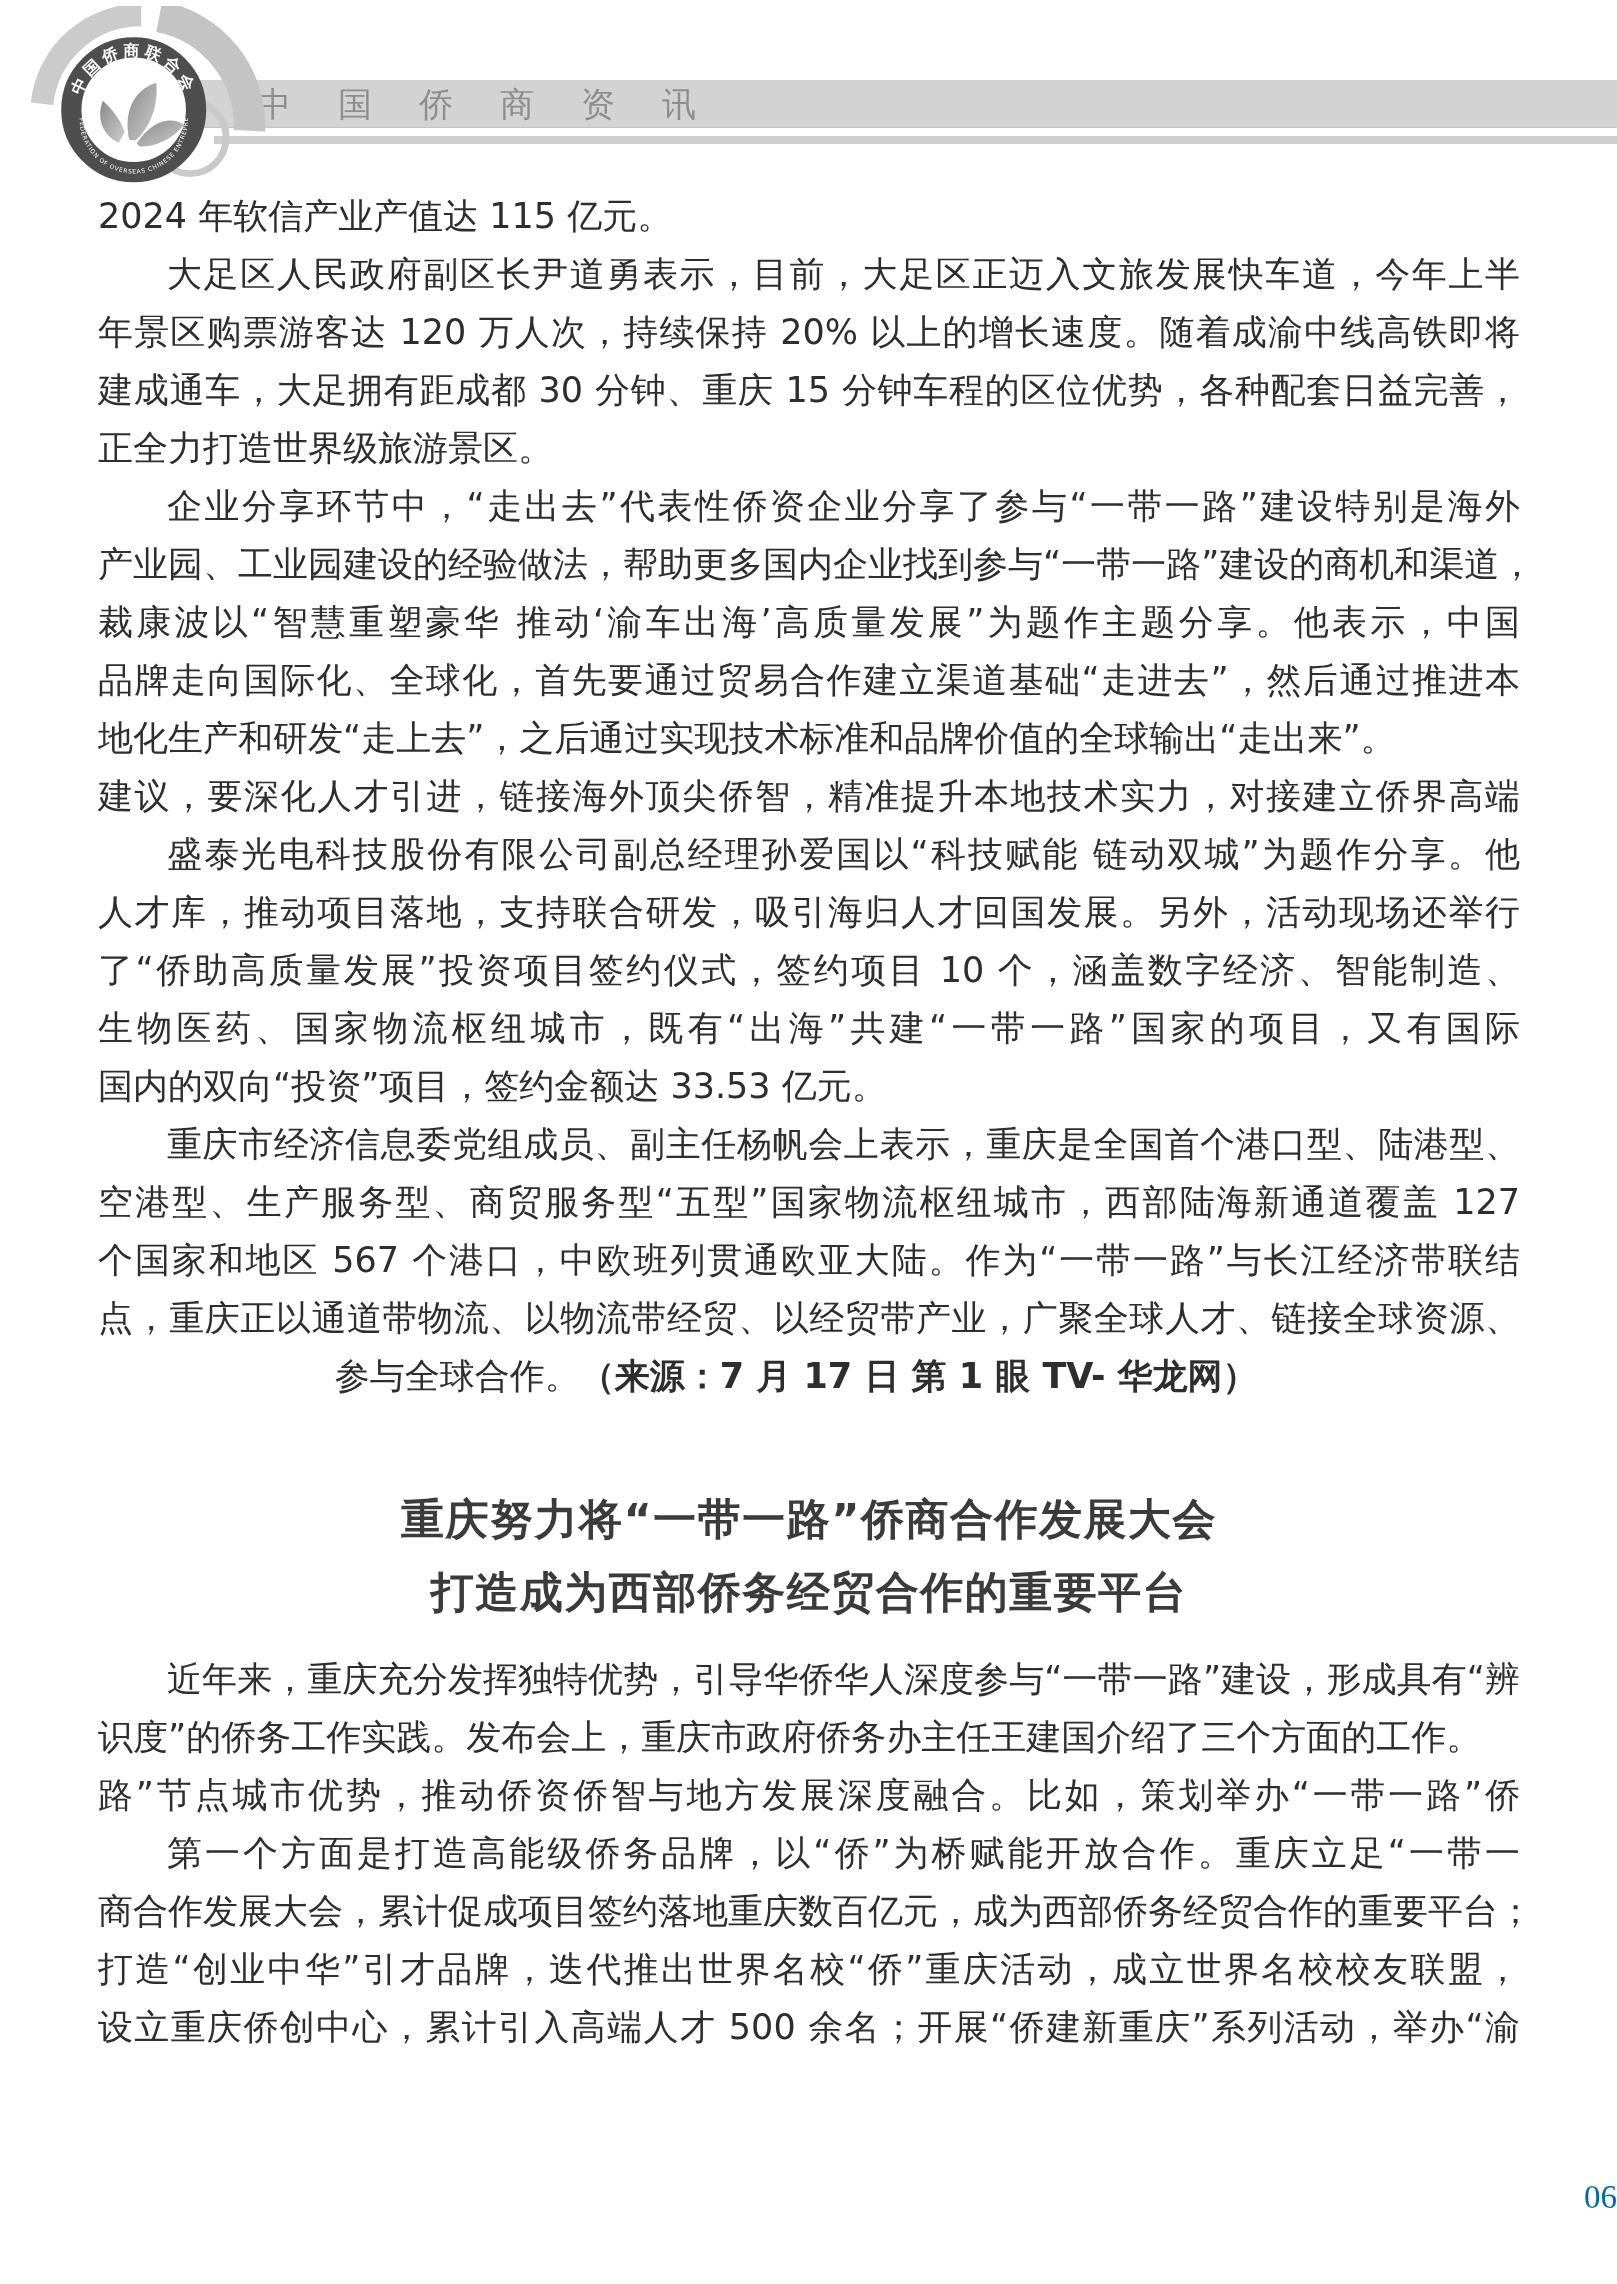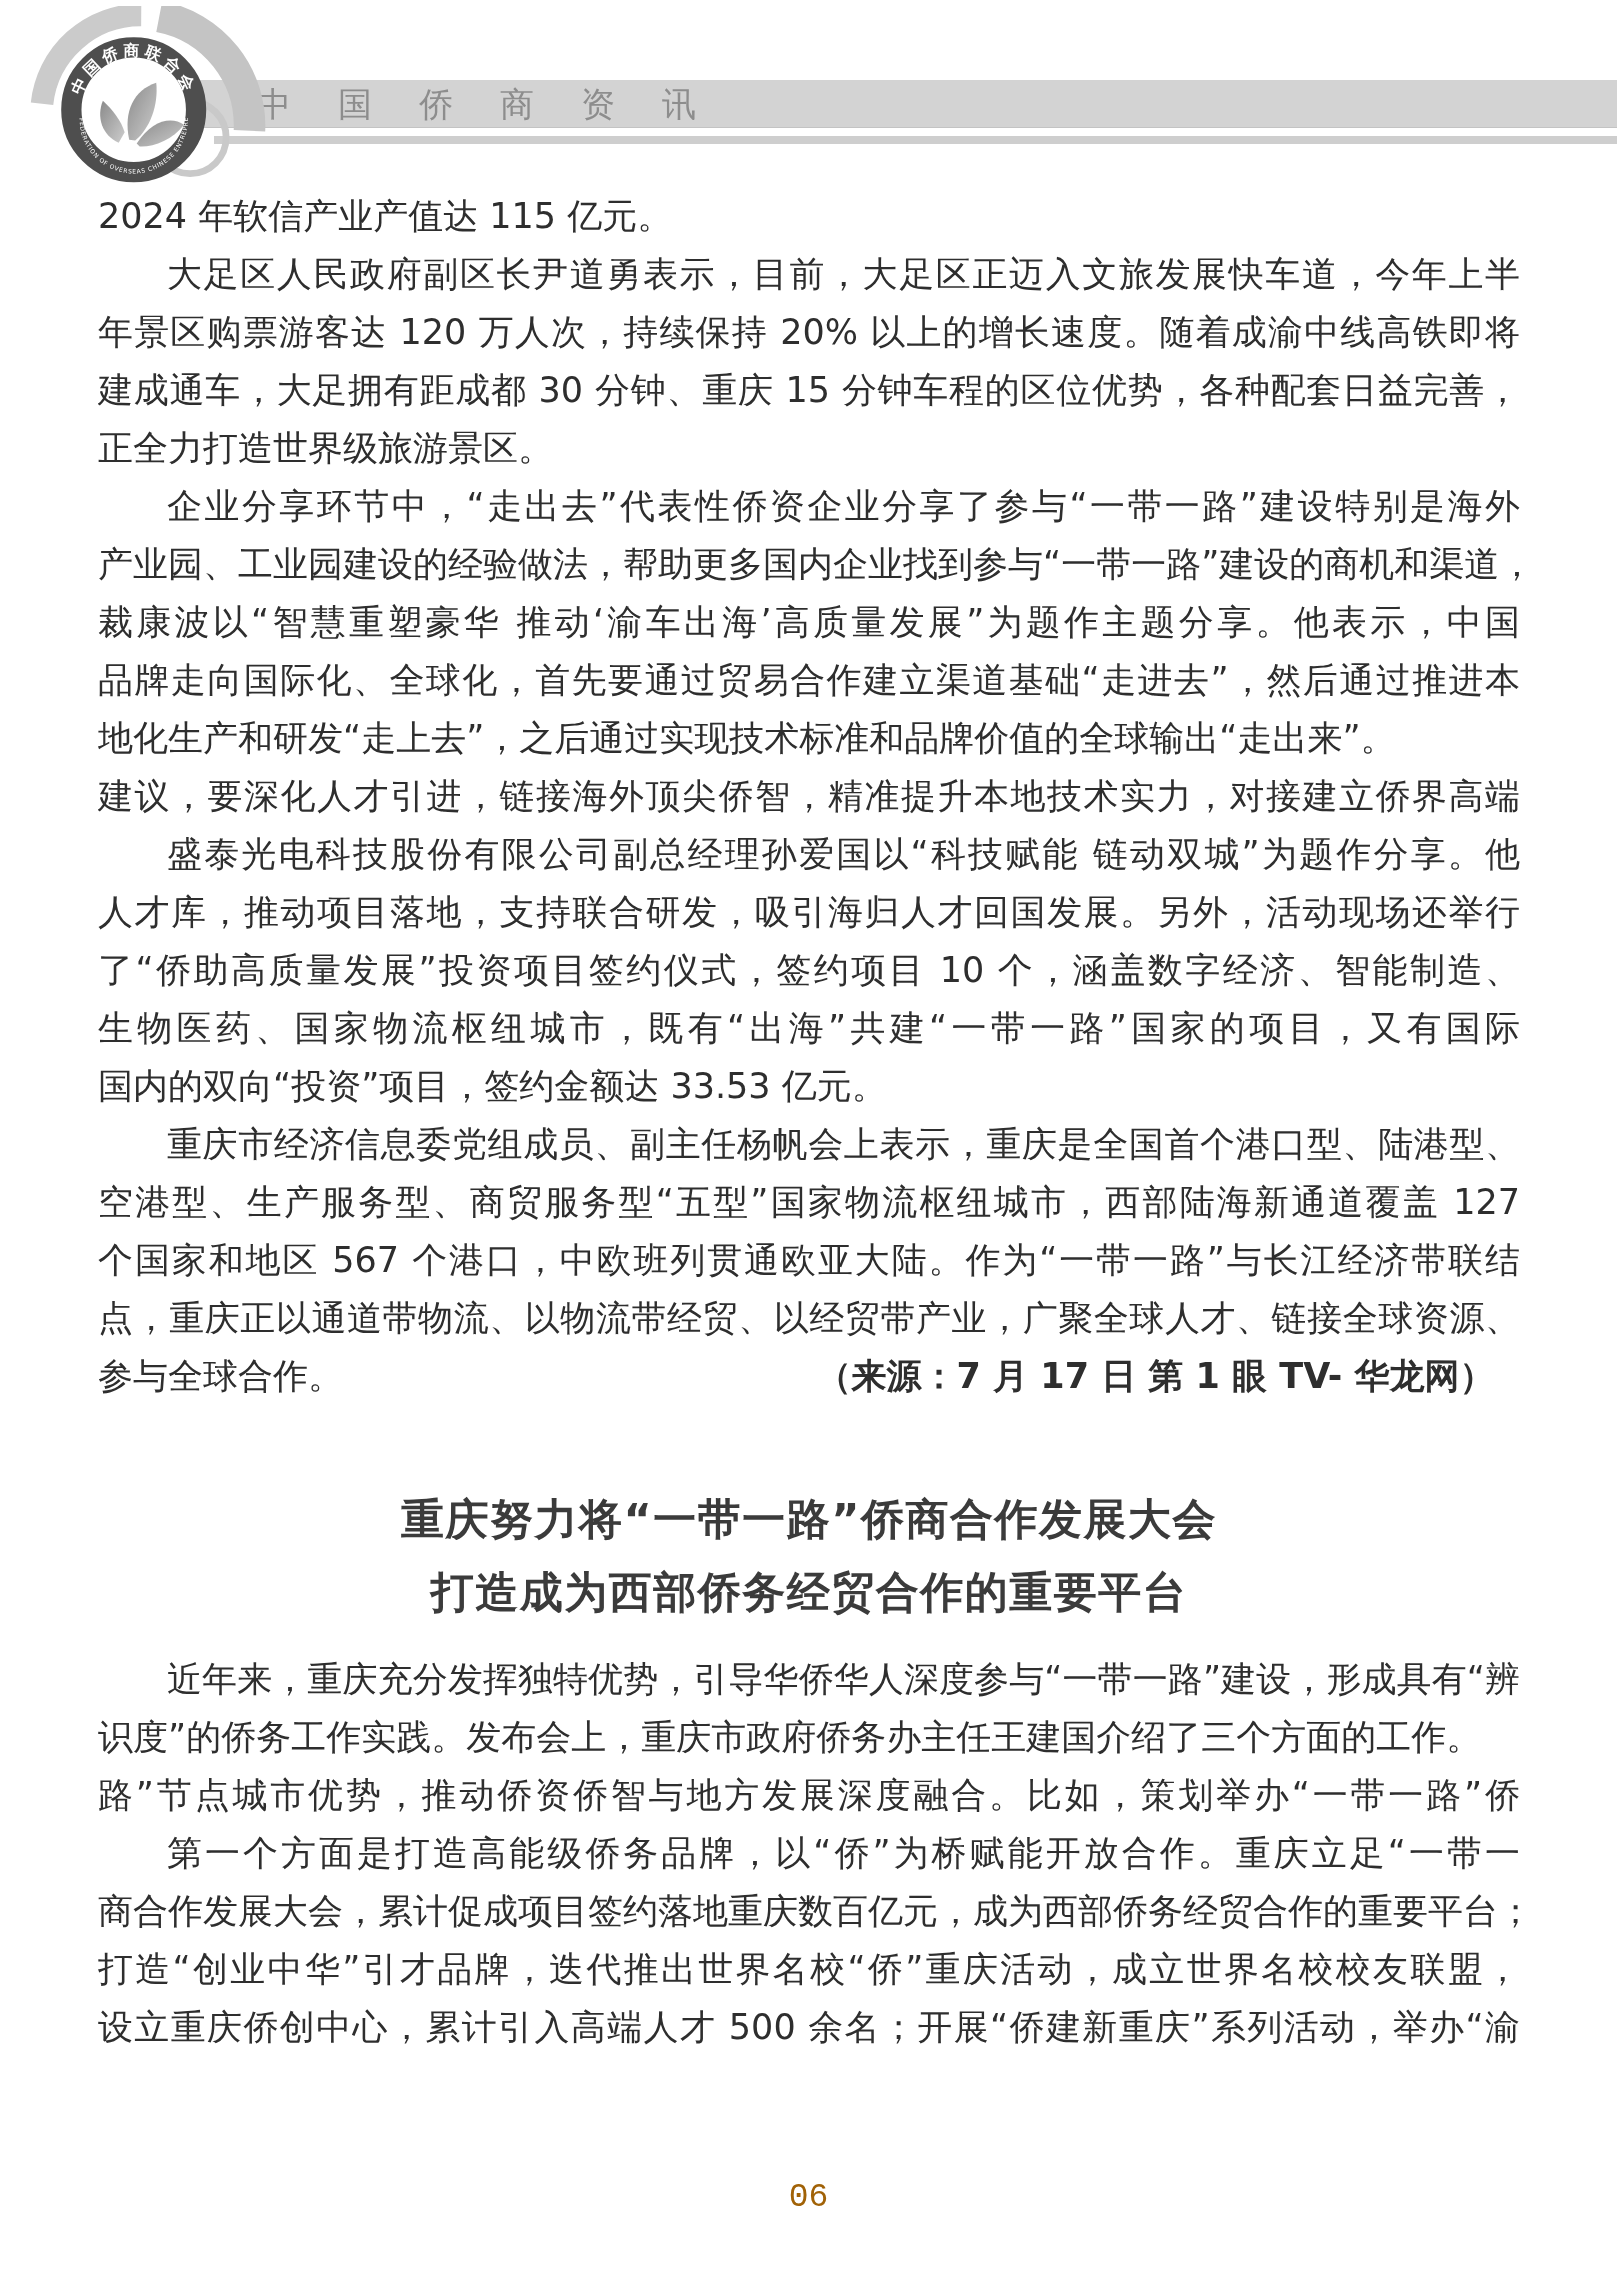--- a/index.html
+++ b/index.html
@@ -27,33 +27,33 @@
     color:#2e2e2e; font-size:35px;
   }
   .line {
     height:58px; line-height:58px; white-space:nowrap; overflow:hidden;
     text-align:justify; text-align-last:justify;
   }
   .line.end { text-align-last:left; }
   .line.indent { padding-left:69px; }
   .lastline {
     height:58px; line-height:58px; display:flex;
-    justify-content:space-between; align-items:baseline;
+    justify-content:center; align-items:baseline;
   }
   .source { font-weight:bold; padding-right:25.6px; white-space:nowrap; }
   
   .heading { margin-top:78px; margin-bottom:21px; color:#3b3b3b; }
   .h-line {
     text-align:center; font-weight:bold; font-size:43px; line-height:73px;
     letter-spacing:1.5px; white-space:nowrap;
   }
   
   .pageno {
-    position:absolute; left:0; right:0; top:2179px; text-align:center;
-    font-family:Liberation Mono, monospace; font-size:33px; color:#a16207;
+    position:absolute; left:0; right:0; top:2179px; text-align:right;
+    font-family:Liberation Serif, serif; font-size:33px; color:#0369a1;
   }
 </style>
 </head>
 <body>
 
 <div class="page">
 
   <div class="bar-main"></div>
   <div class="bar-thin"></div>
   <div class="masthead-title">中国侨商资讯</div>

